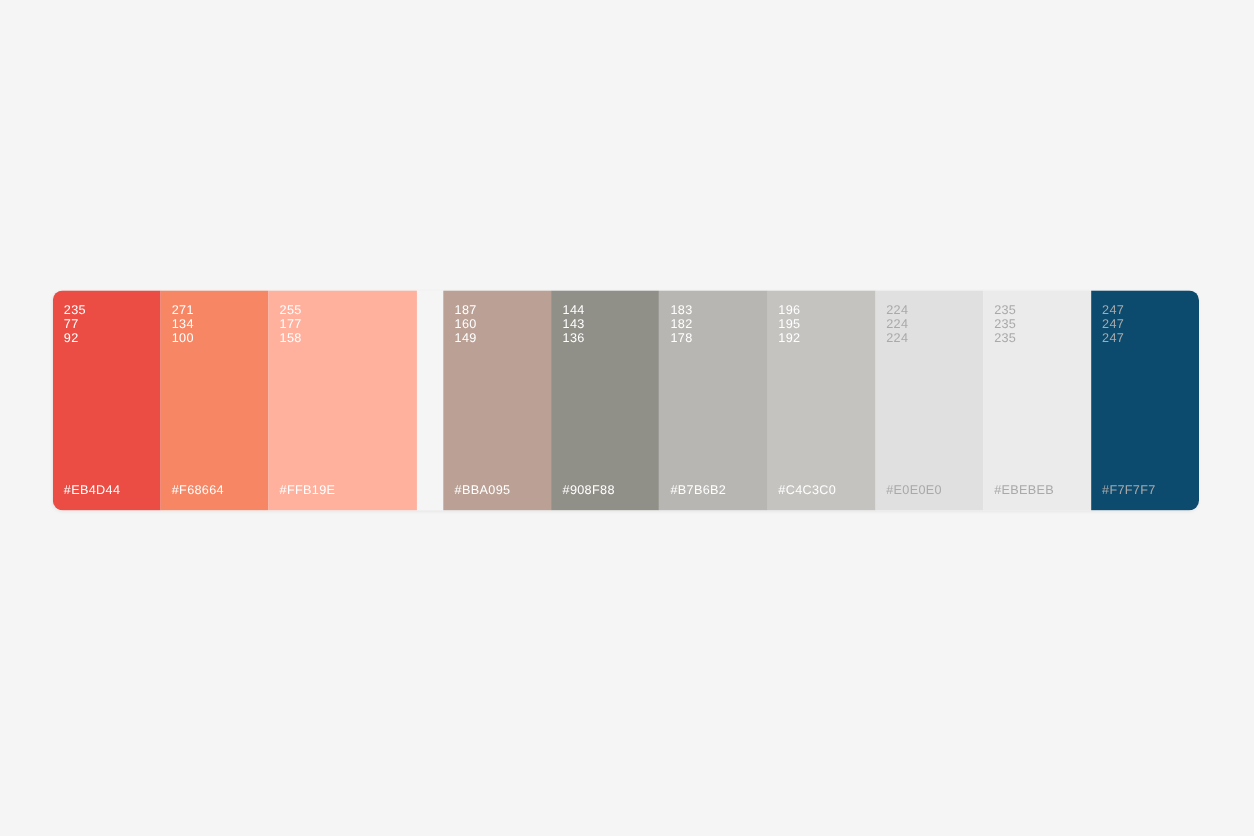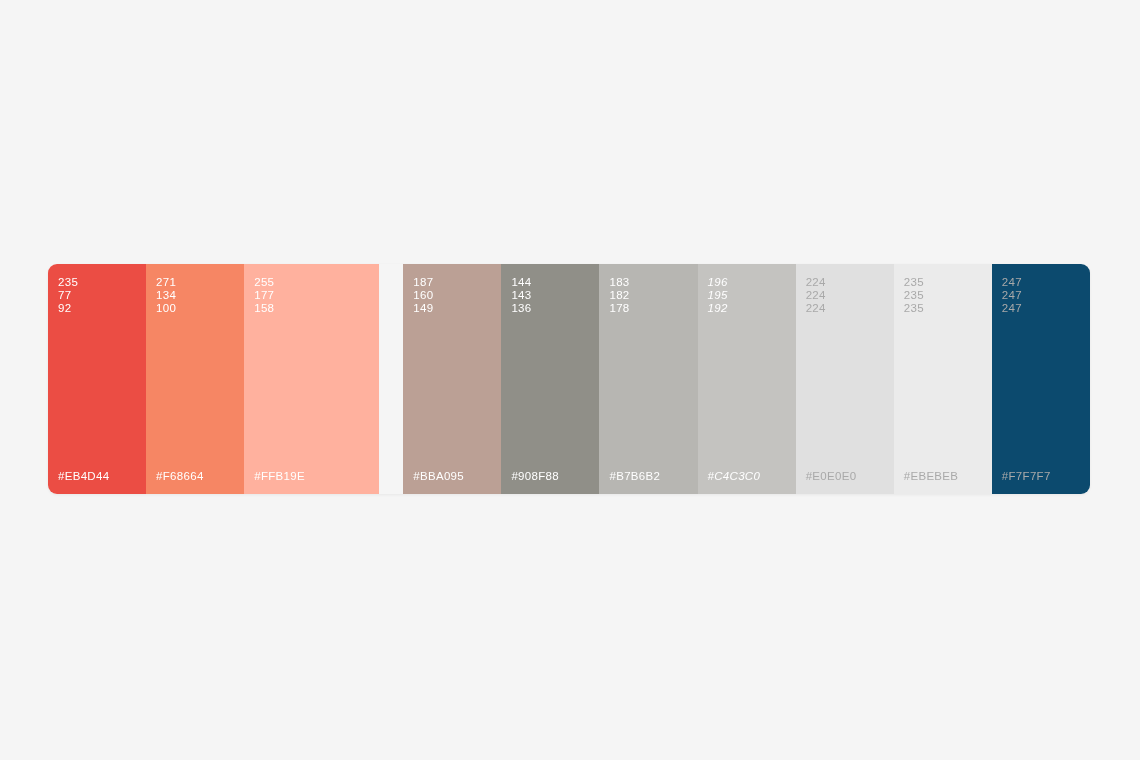--- a/index.html
+++ b/index.html
@@ -12,21 +12,21 @@
     background: #f5f5f5;
     font-family: "Liberation Sans", sans-serif;
     overflow: hidden;
   }
 
   #palette-board {
     position: absolute;
     left: 48px;
     top: 264px;
     width: 1042px;
-    height: 230px;
+    height: 200px;
     display: flex;
     flex-direction: row;
     border-radius: 9px;
     overflow: hidden;
     box-shadow: 0 1px 3px rgba(0,0,0,0.06);
   }
 
   .swatch {
     flex: 1 1 0;
     position: relative;
@@ -112,21 +112,21 @@
       <div class="hex-label">#908F88</div>
     </div>
     <div class="swatch dark" style="background: rgb(183, 182, 178);">
       <div class="rgb-stack">
         <span class="rgb-line">183</span>
         <span class="rgb-line">182</span>
         <span class="rgb-line">178</span>
       </div>
       <div class="hex-label">#B7B6B2</div>
     </div>
-    <div class="swatch dark" style="background: rgb(196, 195, 192); font-style: italic;">
+    <div class="swatch dark" style="background: rgb(196, 195, 192);">
       <div class="rgb-stack">
         <span class="rgb-line">196</span>
         <span class="rgb-line">195</span>
         <span class="rgb-line">192</span>
       </div>
       <div class="hex-label">#C4C3C0</div>
     </div>
     <div class="swatch light" style="background: rgb(224, 224, 224);">
       <div class="rgb-stack">
         <span class="rgb-line">224</span>

